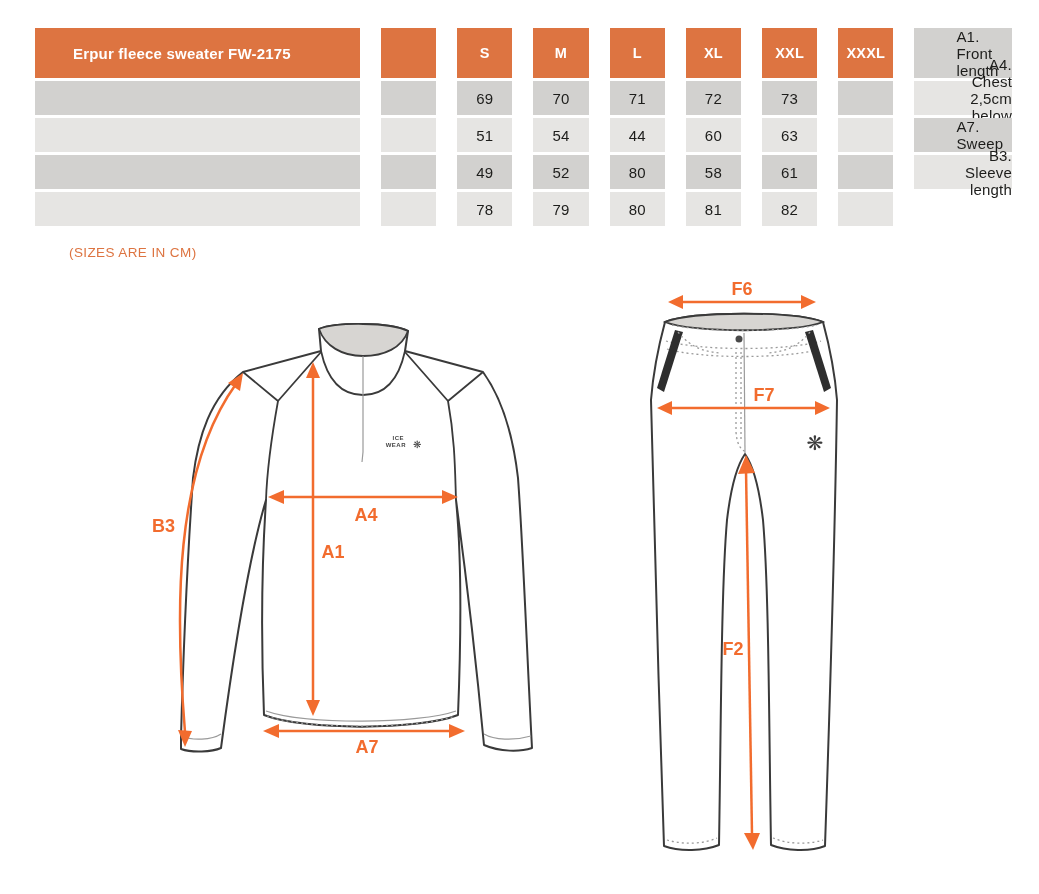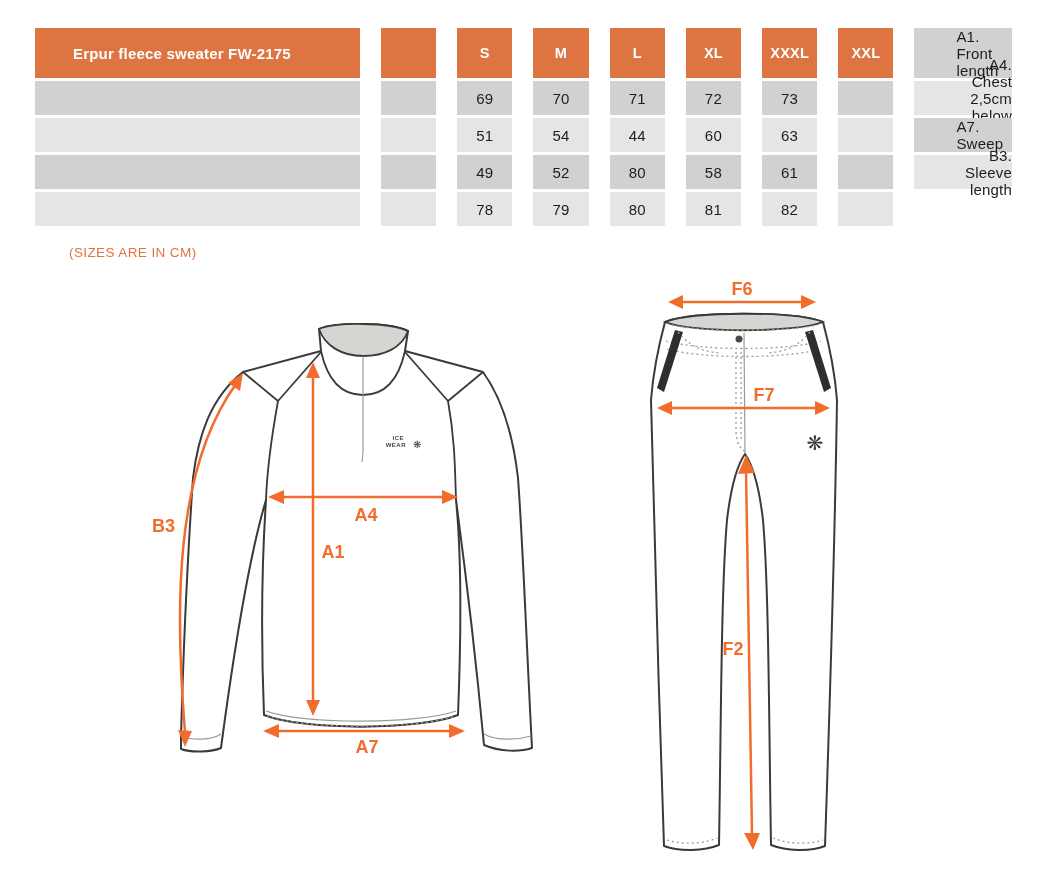--- a/index.html
+++ b/index.html
@@ -57,22 +57,22 @@
 
 <div class="page">
 
   <div class="size-table">
     <div class="cell head title">Erpur fleece sweater FW-2175</div>
     <div class="cell head"></div>
     <div class="cell head">S</div>
     <div class="cell head">M</div>
     <div class="cell head">L</div>
     <div class="cell head">XL</div>
+    <div class="cell head">XXL</div>
     <div class="cell head">XXXL</div>
-    <div class="cell head">XXL</div>
 
     <div class="cell label row-dark">A1. Front length</div>
     <div class="cell row-dark"></div>
     <div class="cell row-dark"></div>
     <div class="cell row-dark">69</div>
     <div class="cell row-dark">70</div>
     <div class="cell row-dark">71</div>
     <div class="cell row-dark">72</div>
     <div class="cell row-dark">73</div>
     <div class="cell row-dark"></div>

